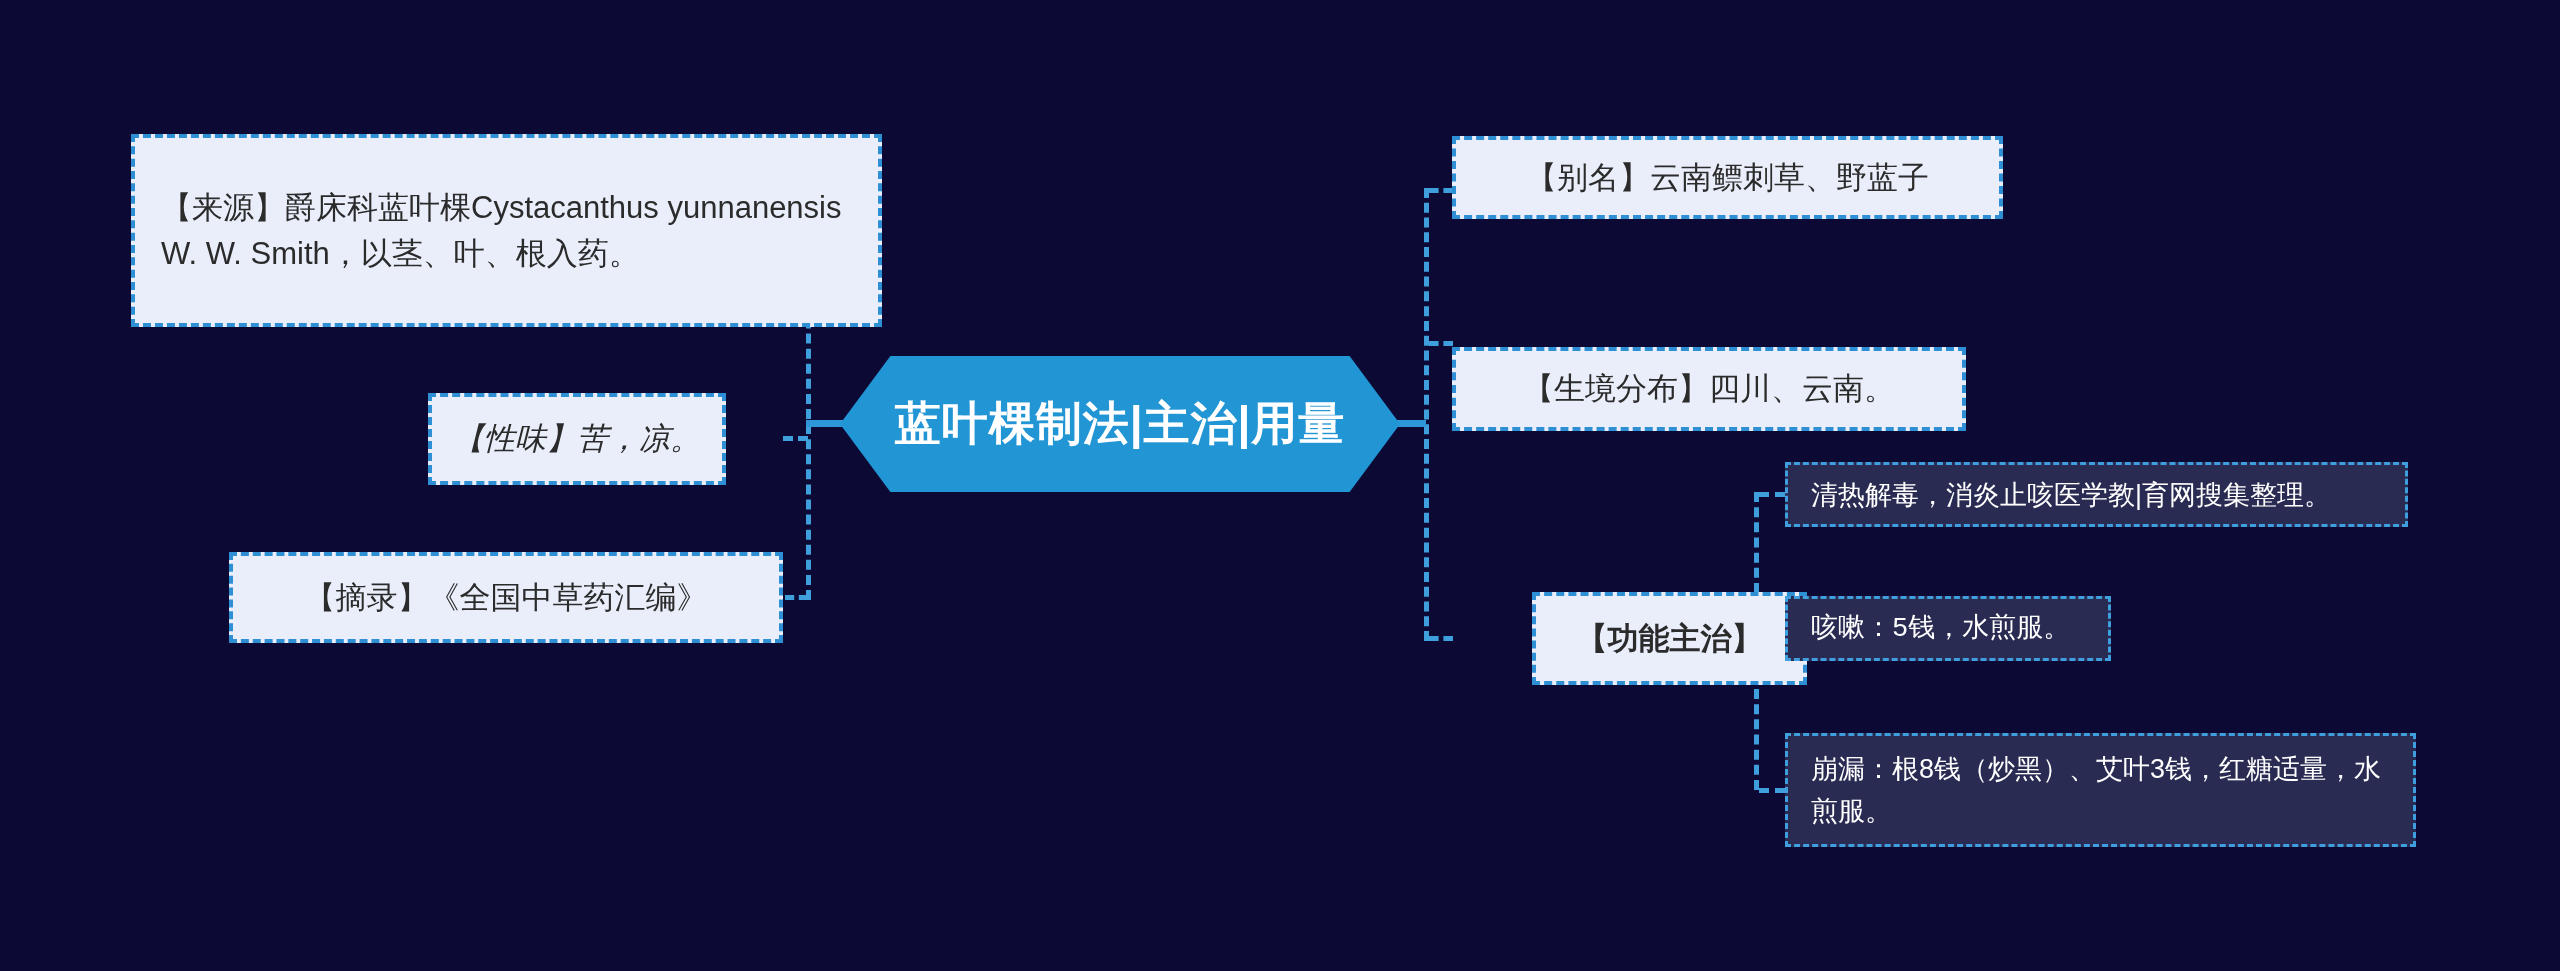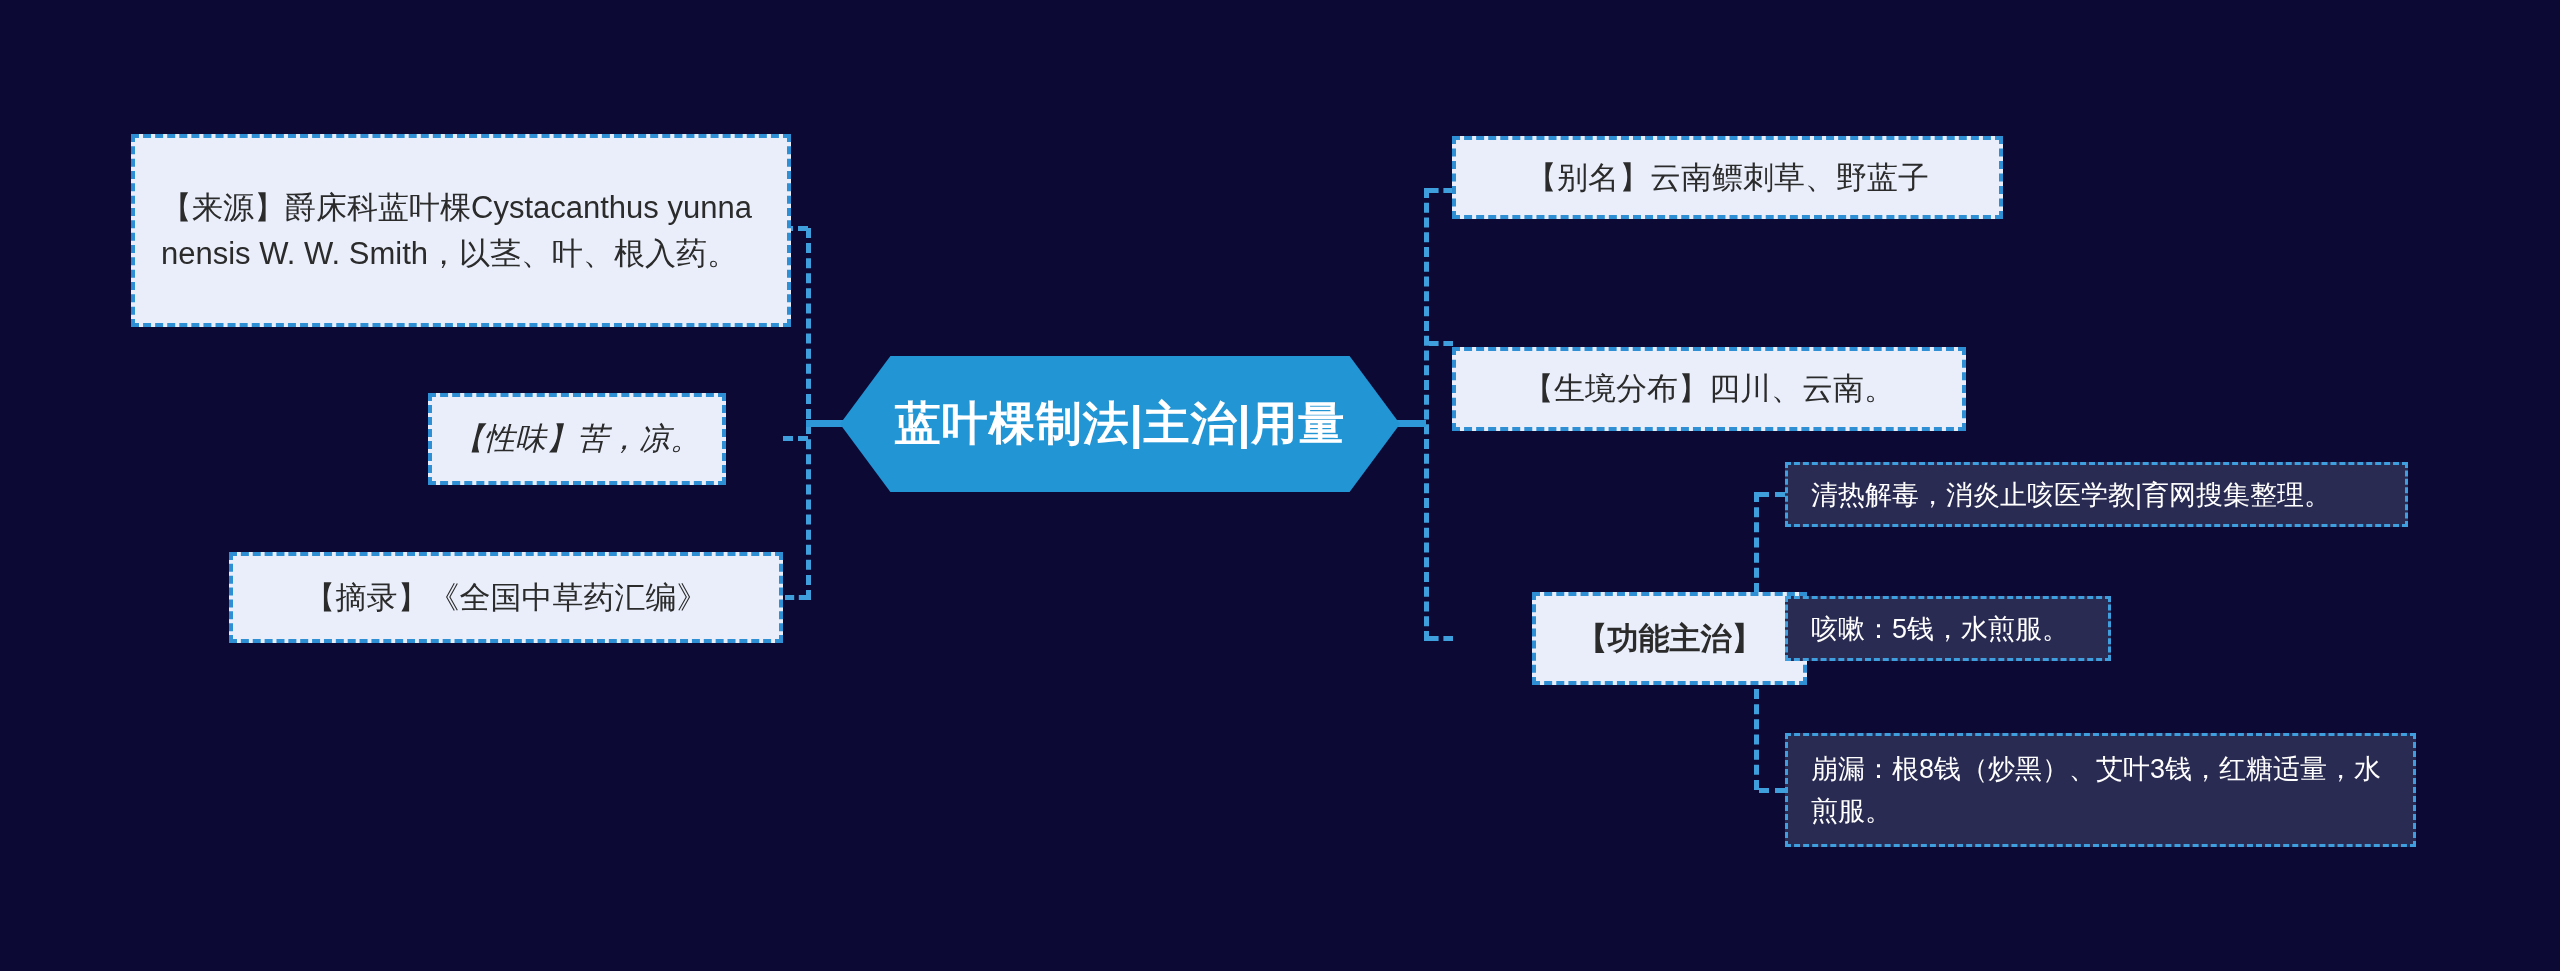--- a/index.html
+++ b/index.html
@@ -70,29 +70,29 @@
     font-size: 46px;
     font-weight: bold;
     justify-content: center;
     text-align: center;
     clip-path: polygon(0 50%, 9% 0, 91% 0, 100% 50%, 91% 100%, 9% 100%);
     letter-spacing: 1px;
     align-items: center;
   }
 
   .n-root      { left: 840px;  top: 356px; width: 560px; height: 136px; }
-  .n-laiyuan   { left: 131px;  top: 134px; width: 660px; height: 193px;
+  .n-laiyuan   { left: 131px;  top: 134px; width: 751px; height: 193px;
                  padding: 10px 26px; text-align: left; word-break: break-all; }
   .n-xingwei   { left: 428px;  top: 393px; width: 298px; height: 92px; font-style: italic; }
   .n-zhailu    { left: 229px;  top: 552px; width: 554px; height: 91px; }
   .n-bieming   { left: 1452px; top: 136px; width: 551px; height: 83px; }
   .n-shengjing { left: 1452px; top: 302px; width: 514px; height: 84px; margin-top: 45px; }
   .n-gongneng  { left: 1532px; top: 592px; width: 275px; height: 93px; font-weight: bold; }
   .n-qingre    { left: 1785px; top: 462px; width: 623px; height: 65px; }
-  .n-kesou     { left: 1785px; top: 596px; width: 326px; height: 65px; }
+  .n-kesou     { left: 1785px; top: 596px; width: 326px; height: 65px; font-family: Liberation Mono, monospace; }
   .n-benglou   { left: 1785px; top: 733px; width: 631px; height: 114px; }
 </style>
 </head>
 <body>
 
 <div class="canvas">
 
   <div class="conn v c-left-spine"></div>
   <div class="conn h c-stub-laiyuan"></div>
   <div class="conn h c-stub-xingwei"></div>

